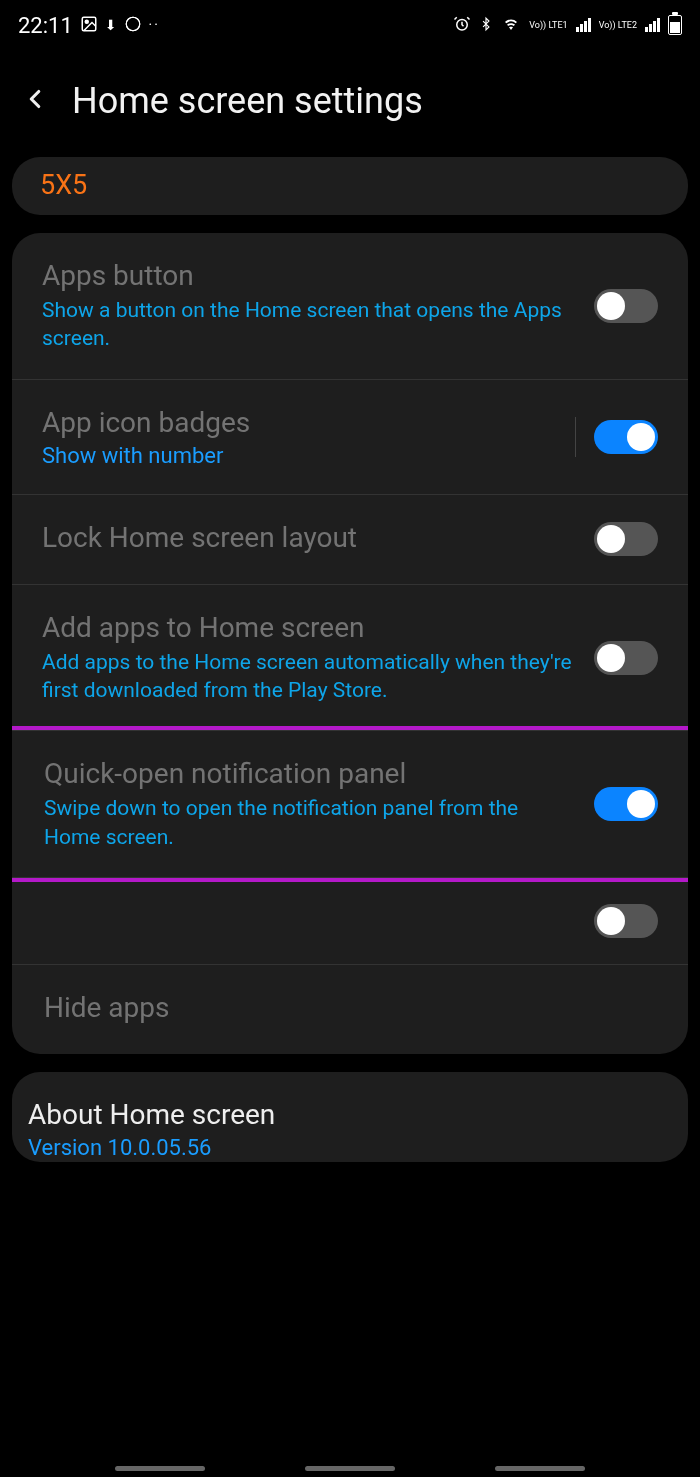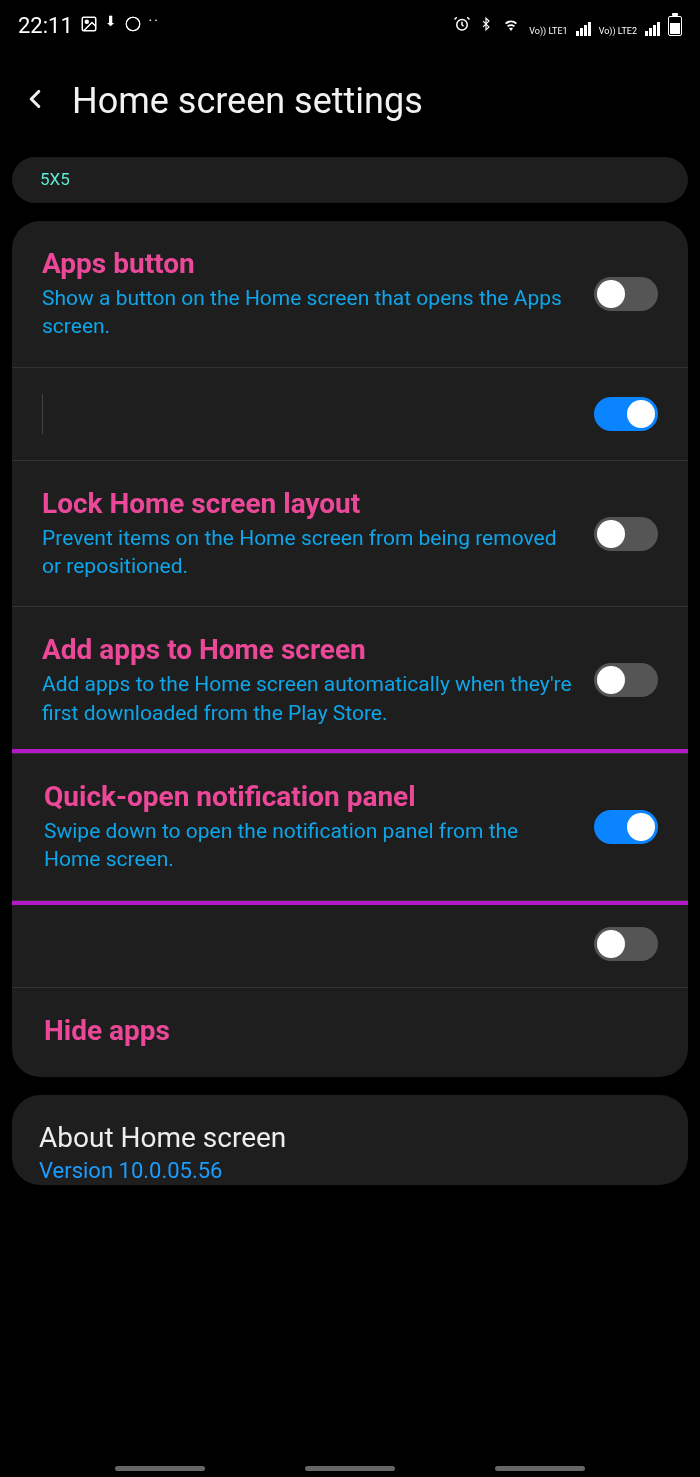--- a/index.html
+++ b/index.html
@@ -21,26 +21,26 @@
       height: 50px;
       display: flex;
       align-items: center;
       justify-content: space-between;
       padding: 0 18px;
       font-size: 22px;
       color: #fff;
     }
     .status-left {
       display: flex;
-      align-items: flex-start;
+      align-items: center;
       gap: 7px;
     }
     .status-right {
       display: flex;
-      align-items: flex-end;
+      align-items: center;
       gap: 8px;
       font-size: 14px;
     }
     .status-right .net-label {
       font-size: 9px;
       line-height: 9px;
       display: inline-block;
     }
     .header {
       display: flex;
@@ -60,43 +60,43 @@
     .card {
       background: #1e1e1e;
       border-radius: 28px;
       margin: 0 12px 18px 12px;
       overflow: hidden;
     }
     .grid-value-row {
       padding: 12px 28px 14px 28px;
     }
     .grid-value {
-      font-size: 17px;
-      color: #5eead4;
+      font-size: 27px;
+      color: #f97316;
     }
     .setting-row {
       display: flex;
       align-items: center;
       justify-content: space-between;
       padding: 26px 30px;
       border-bottom: 1px solid #333;
       position: relative;
     }
     .setting-row:last-child {
       border-bottom: none;
       padding-left: 32px;
     }
     .setting-text {
       flex: 1;
       padding-right: 20px;
     }
     .setting-title {
       font-size: 28px;
-      color: #ec4899;
-      font-weight: 700;
+      color: #737373;
+      font-weight: 400;
       margin-bottom: 4px;
     }
     .setting-desc {
       font-size: 21px;
       color: #0ea5e9;
       line-height: 1.35;
     }
     .setting-sublink {
       font-size: 22px;
       color: #1a9dff;
@@ -135,21 +135,21 @@
       background: #444;
       margin-right: 18px;
       flex-shrink: 0;
     }
     .highlight-box {
       border: 5px solid #b419c9;
       border-radius: 4px;
       margin: -5px;
     }
     .about-card {
-      padding: 26px 30px 2px 27px;
+      padding: 26px 30px 2px 16px;
     }
     .about-title {
       font-size: 28px;
       color: #eee;
       font-weight: 400;
     }
     .about-version {
       font-size: 22px;
       color: #1a9dff;
       margin-top: 4px;
@@ -290,30 +290,33 @@
     <div class="setting-text">
       <div class="setting-title">Apps button</div>
       <div class="setting-desc">Show a button on the Home screen that opens the Apps screen.</div>
     </div>
     <div class="toggle toggle-off">
         <div class="toggle-knob"></div>
       </div>
   </div>
 
   <div class="setting-row">
+    <div class="setting-text">
+      <div class="setting-title">App icon badges</div>
+      <div class="setting-sublink">Show with number</div>
+    </div>
     <div class="vdivider"></div>
     <div class="toggle toggle-on">
         <div class="toggle-knob"></div>
       </div>
   </div>
 
   <div class="setting-row">
     <div class="setting-text">
       <div class="setting-title">Lock Home screen layout</div>
-      <div class="setting-desc">Prevent items on the Home screen from being removed or repositioned.</div>
     </div>
     <div class="toggle toggle-off">
         <div class="toggle-knob"></div>
       </div>
   </div>
 
   <div class="setting-row">
     <div class="setting-text">
       <div class="setting-title">Add apps to Home screen</div>
       <div class="setting-desc">Add apps to the Home screen automatically when they're first downloaded from the Play Store.</div>

